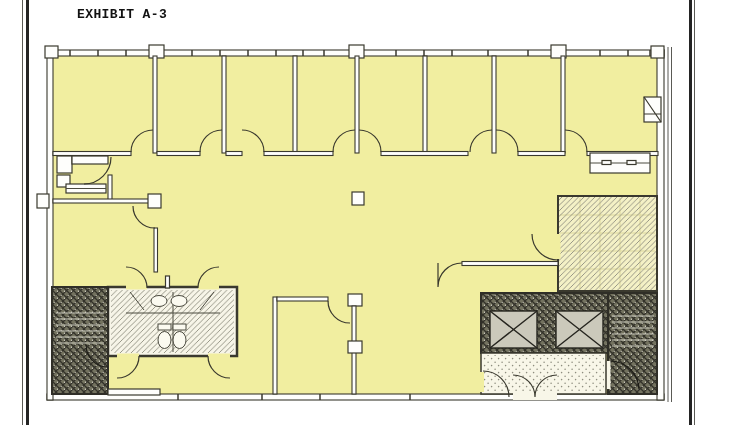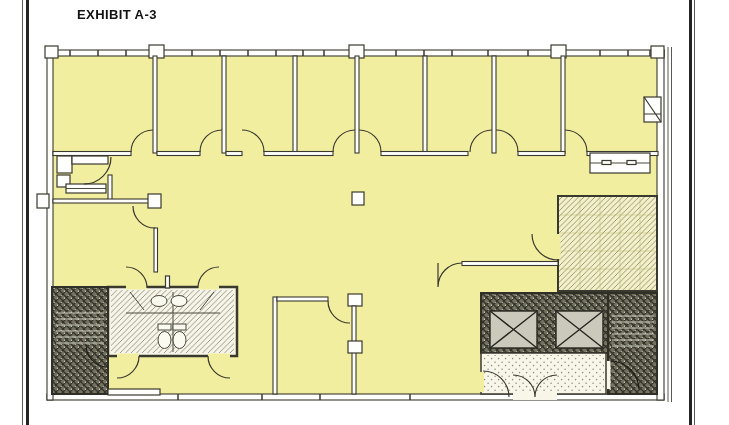--- a/index.html
+++ b/index.html
@@ -6,21 +6,21 @@
     --paper:#ffffff; --border_dark:#242424; --border_gray:#5a5a55;
     --plan_fill:#f1eea0; --wall:#3a392e; --wall_fill:#fefefc;
     --hatch_dark_bg:#73725f; --hatch_dark_line:#33322a; --hatch_dark_speck:#d8d6c8;
     --hatch_light_bg:#f7f5e8; --hatch_light_line:#8f8e80;
     --storage_bg:#f4f1c6; --storage_grid:#dcd79c;
     --stipple_bg:#f8f6e8; --stipple_dot:#8e8d7f;
     --elevator_fill:#cbc9bb; --fixture:#4b4a3f; --tread:#cecdc0;
   }
   html,body{margin:0;padding:0;}
   .page{position:relative;width:729px;height:425px;background:var(--paper);
-        font-family:Liberation Sans, sans-serif;overflow:hidden;}
+        font-family:Liberation Mono, monospace;overflow:hidden;}
   .vline{position:absolute;top:0;bottom:0;}
   .vl-a{left:22px;width:1px;background:var(--border_gray);}
   .vl-b{left:26px;width:3px;background:var(--border_dark);}
   .vl-c{left:689px;width:3px;background:var(--border_dark);}
   .vl-d{left:694px;width:1px;background:var(--border_gray);}
   .title{position:absolute;left:77px;top:7px;font-size:13px;font-weight:bold;
          letter-spacing:.4px;color:#121212;}
   svg{position:absolute;left:0;top:0;}
   .pb{fill:var(--plan_fill);}
   .wf{fill:var(--wall_fill);stroke:var(--wall);stroke-width:1.1;}

